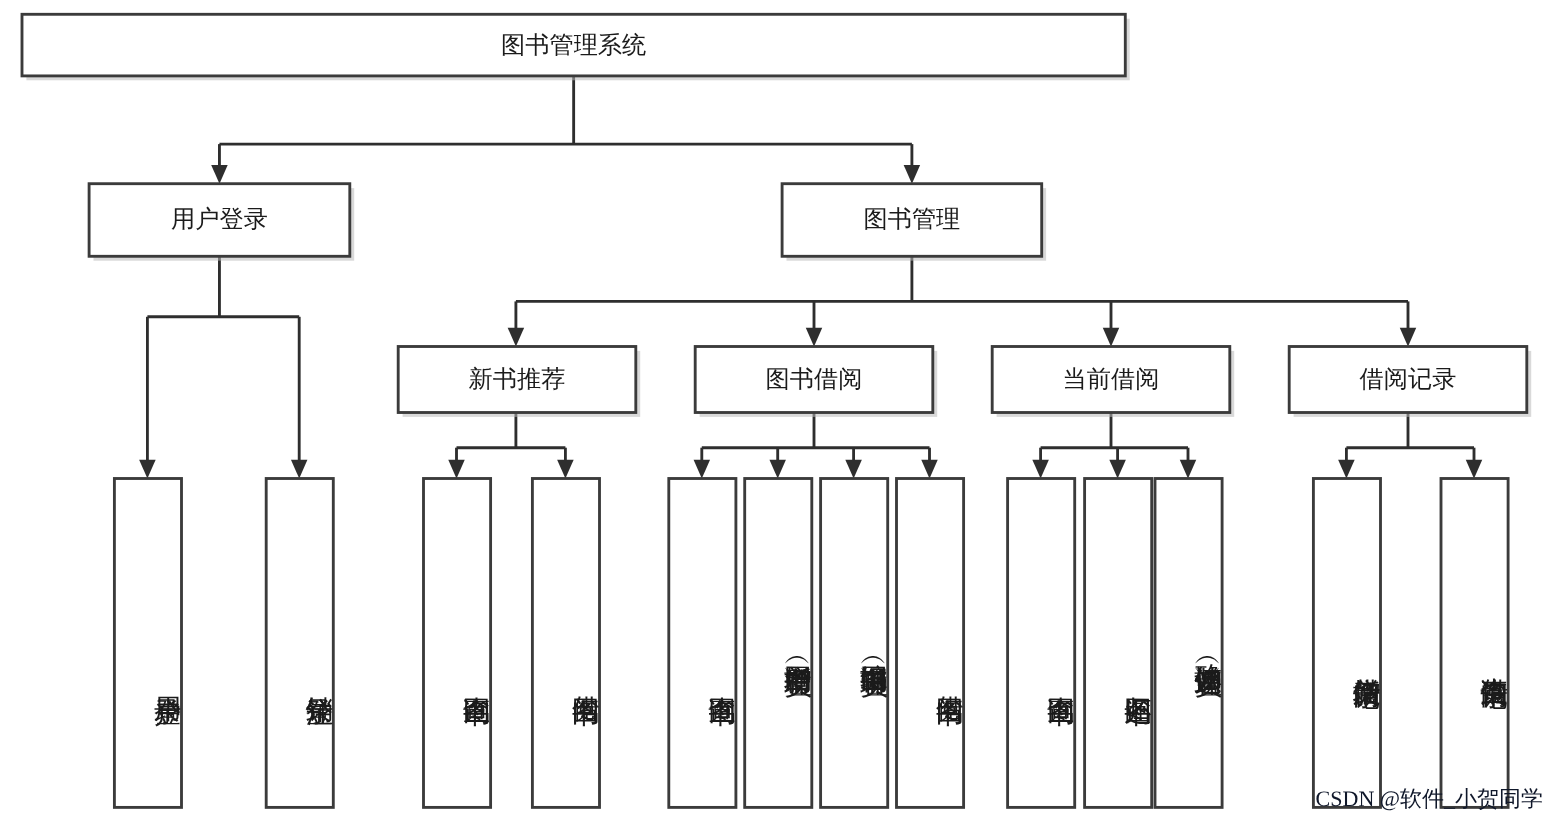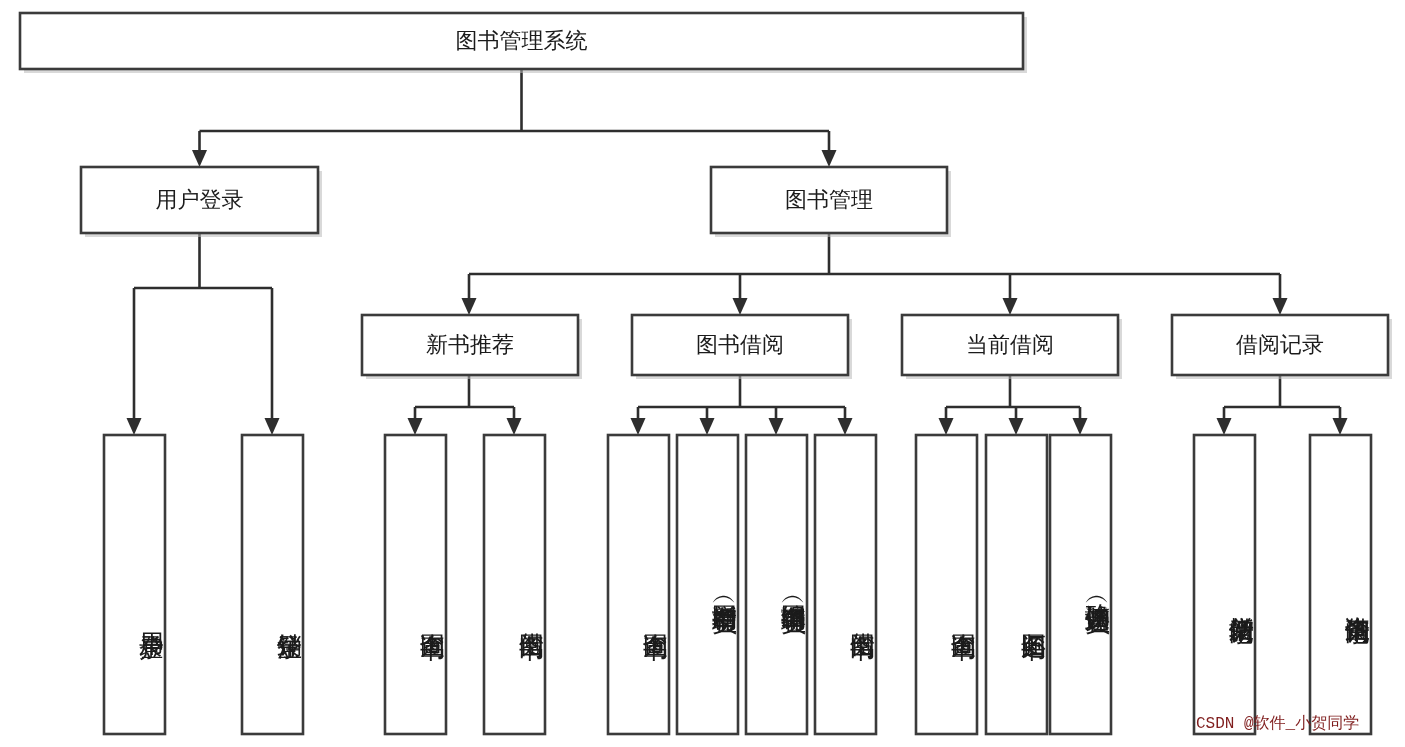--- a/index.html
+++ b/index.html
@@ -63,23 +63,23 @@
     color: #1b1b1b;
     letter-spacing: 1px;
     display: flex;
     align-items: flex-start;
     justify-content: center;
     white-space: nowrap;
     pointer-events: none;
   }
   .watermark {
     position: absolute;
-    font-family: Liberation Mono, monospace;
-    font-size: 16px;
-    color: #7f1d1d;
+    font-family: Liberation Serif, serif;
+    font-size: 20px;
+    color: #0f172a;
     white-space: nowrap;
     user-select: none;
   }
 </style>
 </head>
 <body>
 
 <div id="diagram-root">
 
   <svg id="tree-svg" viewBox="0 0 1405 747">

